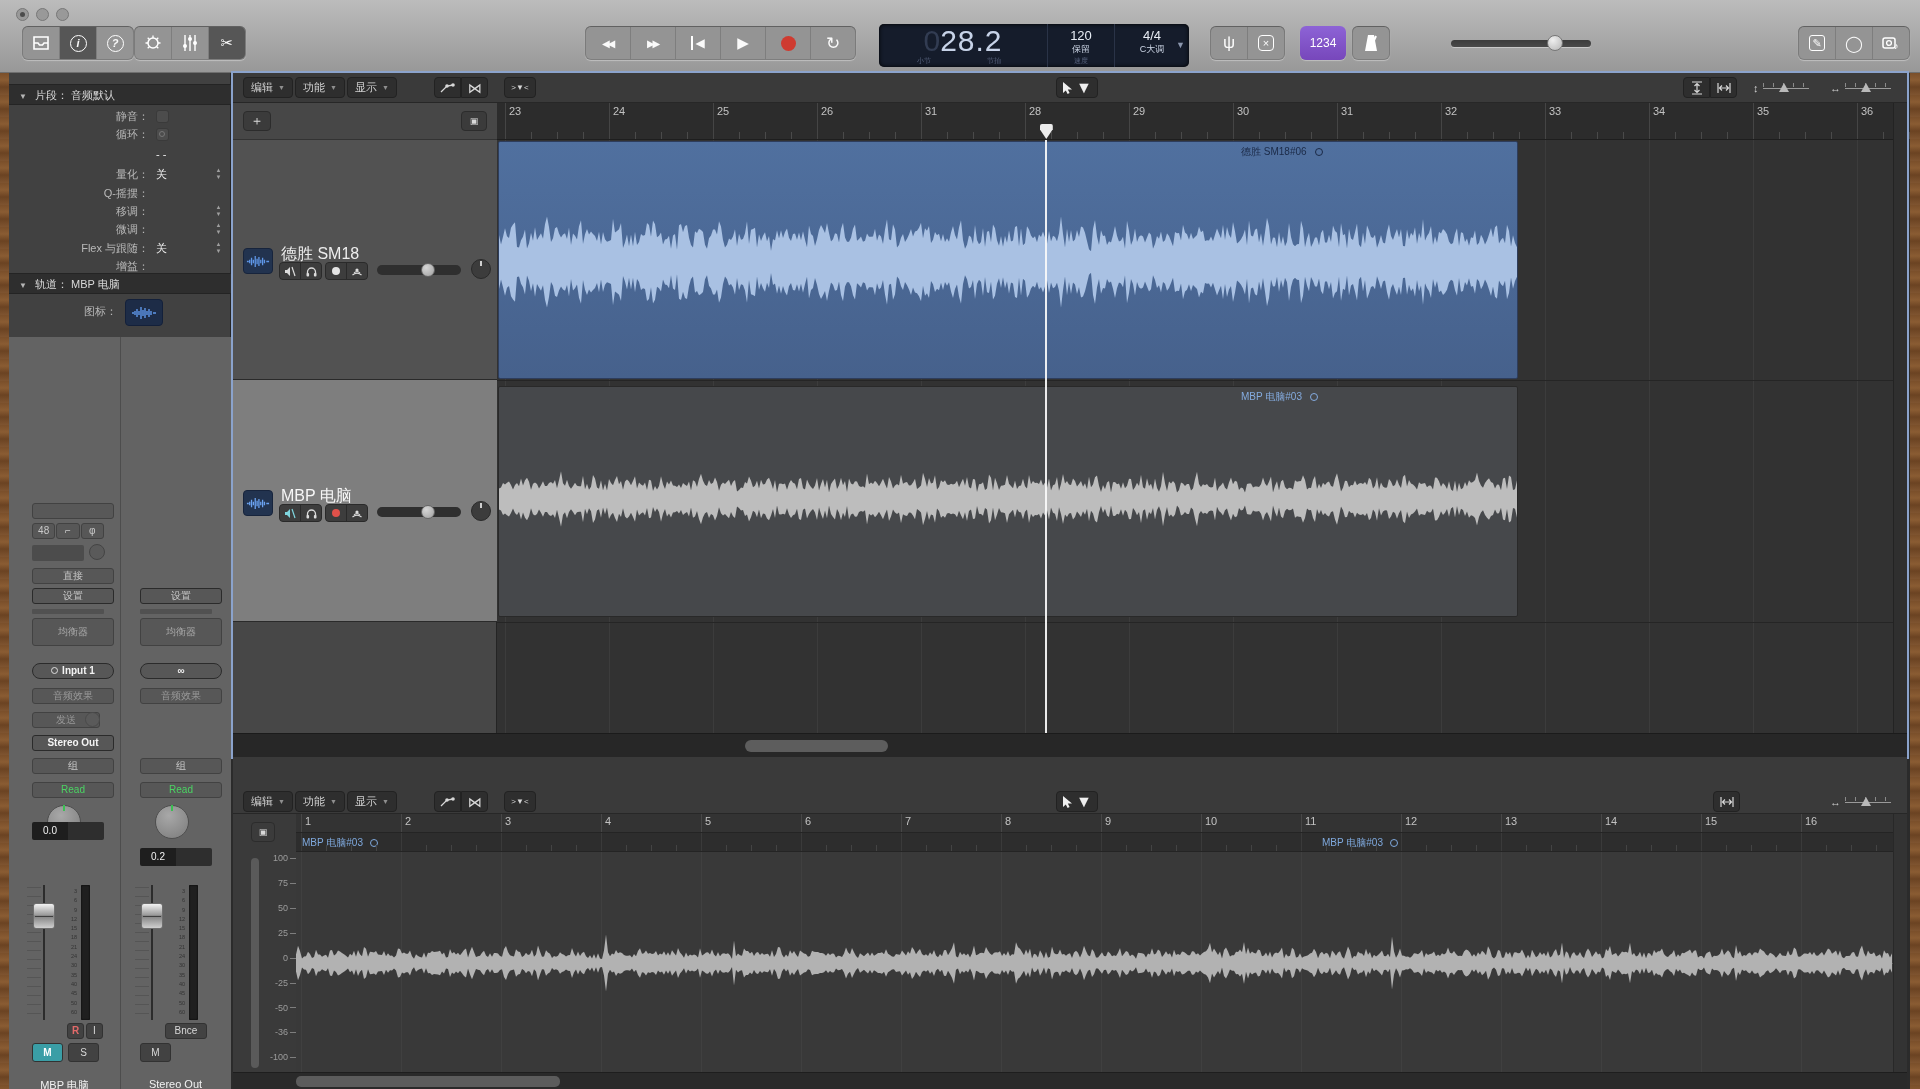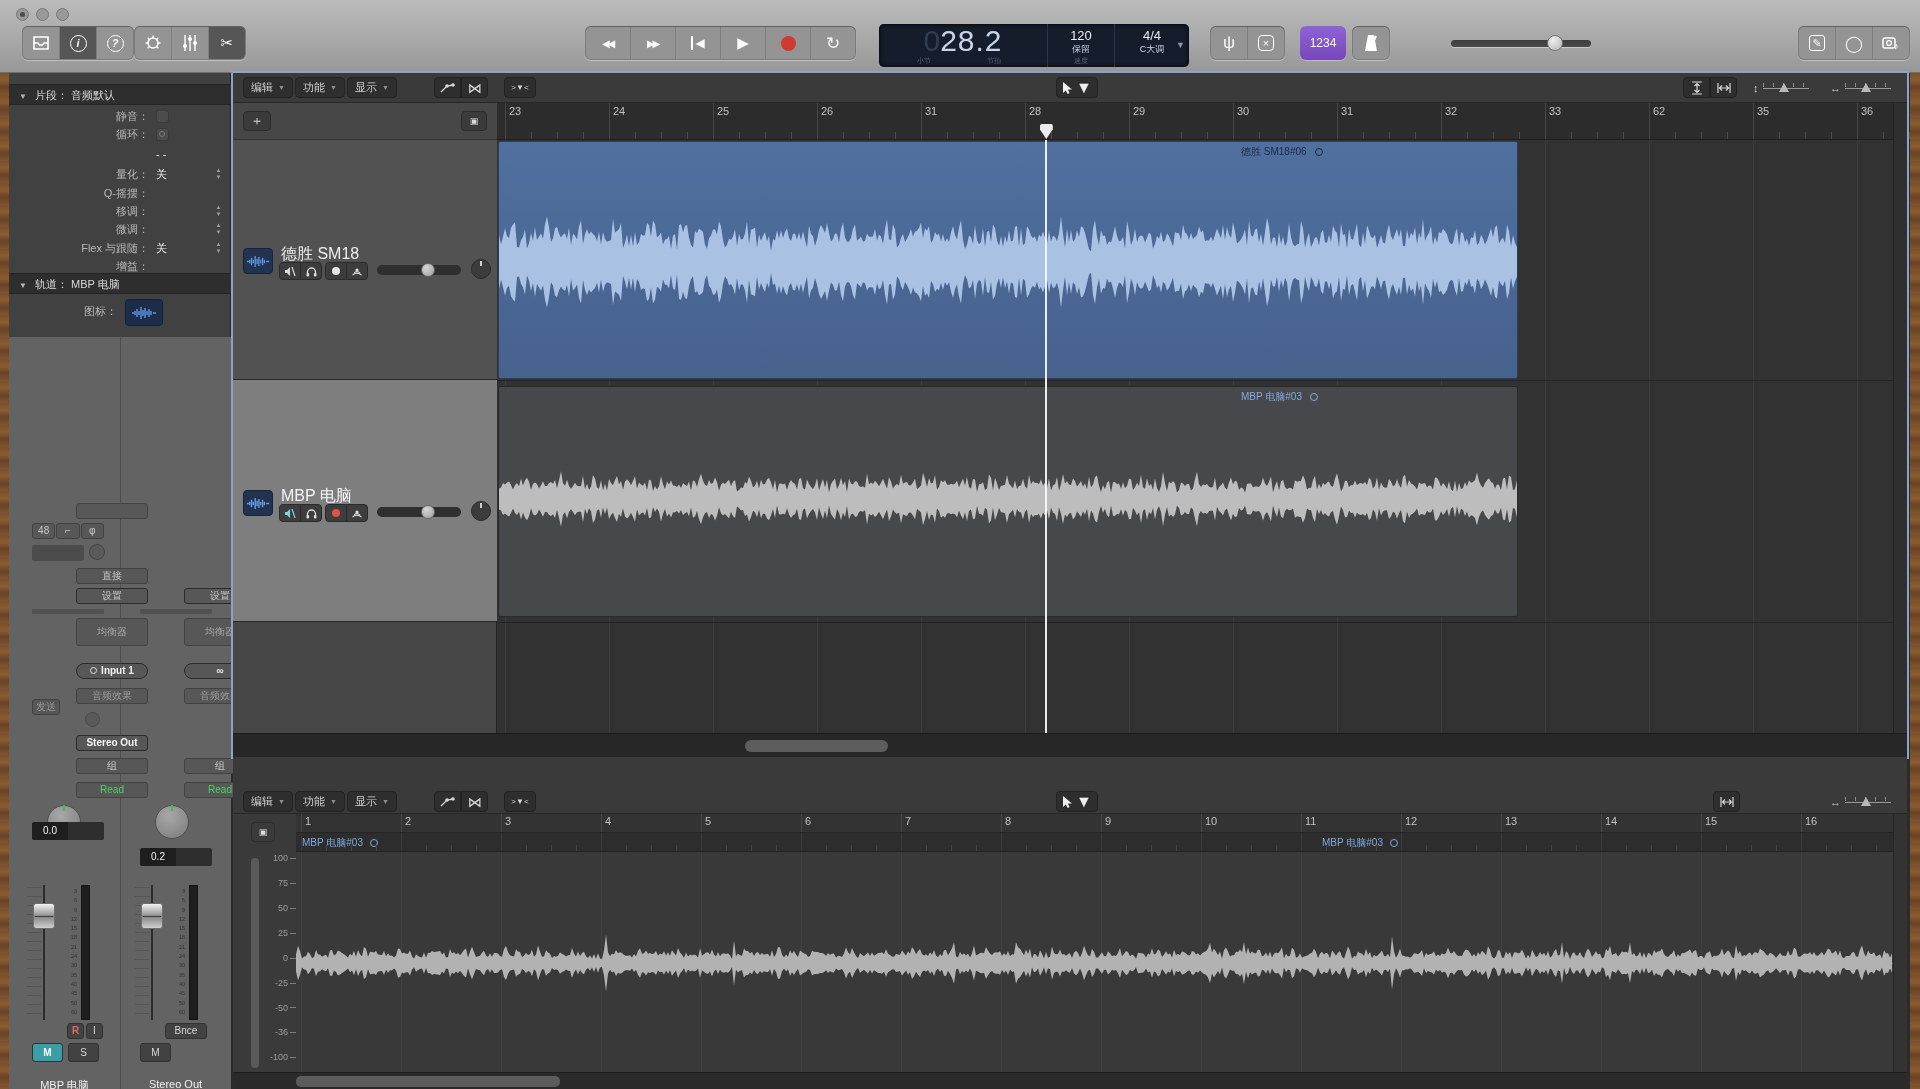--- a/index.html
+++ b/index.html
@@ -67,21 +67,21 @@
   #icon-row-label{position:absolute;left:0;width:108px;text-align:right;font-size:11px;color:#b9b9b9;}
   #track-icon-btn{position:absolute;left:116px;width:38px;height:27px;background:#1d2c47;border:1px solid #13203a;
     border-radius:4px;color:#5f97e8;display:flex;align-items:center;justify-content:center;}
   
   #strips{position:absolute;left:0;top:264px;width:222px;height:752px;background:#636363;}
   #strips .vdiv{position:absolute;left:111px;top:0;width:1px;height:100%;background:#4d4d4d;}
   .sw{position:absolute;height:16px;background:#575757;border:1px solid #424242;border-radius:3px;
     font-size:10px;color:#c9c9c9;text-align:center;line-height:14px;}
   .sw.dark-b{border-color:#2b2b2b;}
   .sw.dim{color:#989898;}
-  .w72{width:72px;margin-left:44px;}
+  .w72{width:82px;}
   .green{color:#4bd463;}
   .knob{position:absolute;width:34px;height:34px;border-radius:50%;
     background:radial-gradient(circle at 40% 30%,#a8a8a8,#7b7b7b);border:1px solid #4f4f4f;}
   .knob .tick{position:absolute;left:50%;top:-1px;width:2px;height:6px;background:#3bbf53;transform:translateX(-50%);}
   .valbox{position:absolute;width:72px;height:18px;display:flex;border-radius:2px;overflow:hidden;}
   .valbox .v1{width:36px;background:#1e1e1e;color:#f2f2f2;font-size:10px;text-align:center;line-height:18px;}
   .valbox .v2{width:36px;background:#2e2e2e;}
   .fader{position:absolute;width:92px;height:135px;}
   .f-track{position:absolute;left:24px;top:0;width:2px;height:135px;background:#2c2c2c;}
   .f-ticks{position:absolute;left:8px;top:2px;width:14px;height:131px;
@@ -371,21 +371,21 @@
       <div style="position:absolute;left:23px;top:208px;width:52px;height:16px;background:#4c4c4c;border-radius:2px"></div>
       <div style="position:absolute;left:80px;top:207px;width:16px;height:16px;border-radius:50%;background:#5a5a5a;border:1px solid #444"></div>
       <div class="sw w72" style="left:23px;top:231px">直接</div>
       <div class="sw w72 dark-b" style="left:23px;top:251px">设置</div>
       <div style="position:absolute;left:23px;top:272px;width:72px;height:5px;background:#515151;border-radius:1px"></div>
       <div class="sw w72" style="left:23px;top:281px;height:28px;line-height:26px;color:#a8a8a8">均衡器</div>
       <div class="sw w72 dark-b" style="left:23px;top:326px;border-radius:8px;color:#f2f2f2;font-weight:bold">
         <span style="display:inline-block;width:7px;height:7px;border:1.5px solid #ddd;border-radius:50%;margin-right:4px"></span><span>Input 1</span>
       </div>
       <div class="sw w72 dim" style="left:23px;top:351px">音频效果</div>
-      <div class="sw dim" style="left:23px;top:362px;width:28px">发送</div>
+      <div class="sw dim" style="left:23px;top:375px;width:68px">发送</div>
       <div style="position:absolute;left:76px;top:375px;width:15px;height:15px;border-radius:50%;background:#5a5a5a;border:1px solid #4a4a4a"></div>
       <div class="sw w72 dark-b" style="left:23px;top:398px;color:#f4f4f4;font-weight:bold">Stereo Out</div>
       <div class="sw w72" style="left:23px;top:421px">组</div>
       <div class="sw w72 green" style="left:23px;top:445px">Read</div>
       <div class="knob" style="left:38px;top:468px">
           <span class="tick"></span>
         </div>
       <div class="valbox" style="left:23px;top:485px">
         <span class="v1">0.0</span>
           <span class="v2"></span>
@@ -654,21 +654,21 @@
         <span class="ruler-num" style="left: 948px;">32</span>
         <span class="ruler-beat" style="left: 970px;"></span>
         <span class="ruler-beat" style="left: 996px;"></span>
         <span class="ruler-beat" style="left: 1022px;"></span>
         <span class="ruler-bar" style="left: 1048px;"></span>
         <span class="ruler-num" style="left: 1052px;">33</span>
         <span class="ruler-beat" style="left: 1074px;"></span>
         <span class="ruler-beat" style="left: 1100px;"></span>
         <span class="ruler-beat" style="left: 1126px;"></span>
         <span class="ruler-bar" style="left: 1152px;"></span>
-        <span class="ruler-num" style="left: 1156px;">62</span>
+        <span class="ruler-num" style="left: 1156px;">34</span>
         <span class="ruler-beat" style="left: 1178px;"></span>
         <span class="ruler-beat" style="left: 1204px;"></span>
         <span class="ruler-beat" style="left: 1230px;"></span>
         <span class="ruler-bar" style="left: 1256px;"></span>
         <span class="ruler-num" style="left: 1260px;">35</span>
         <span class="ruler-beat" style="left: 1282px;"></span>
         <span class="ruler-beat" style="left: 1308px;"></span>
         <span class="ruler-beat" style="left: 1334px;"></span>
         <span class="ruler-bar" style="left: 1360px;"></span>
         <span class="ruler-num" style="left: 1364px;">36</span>

